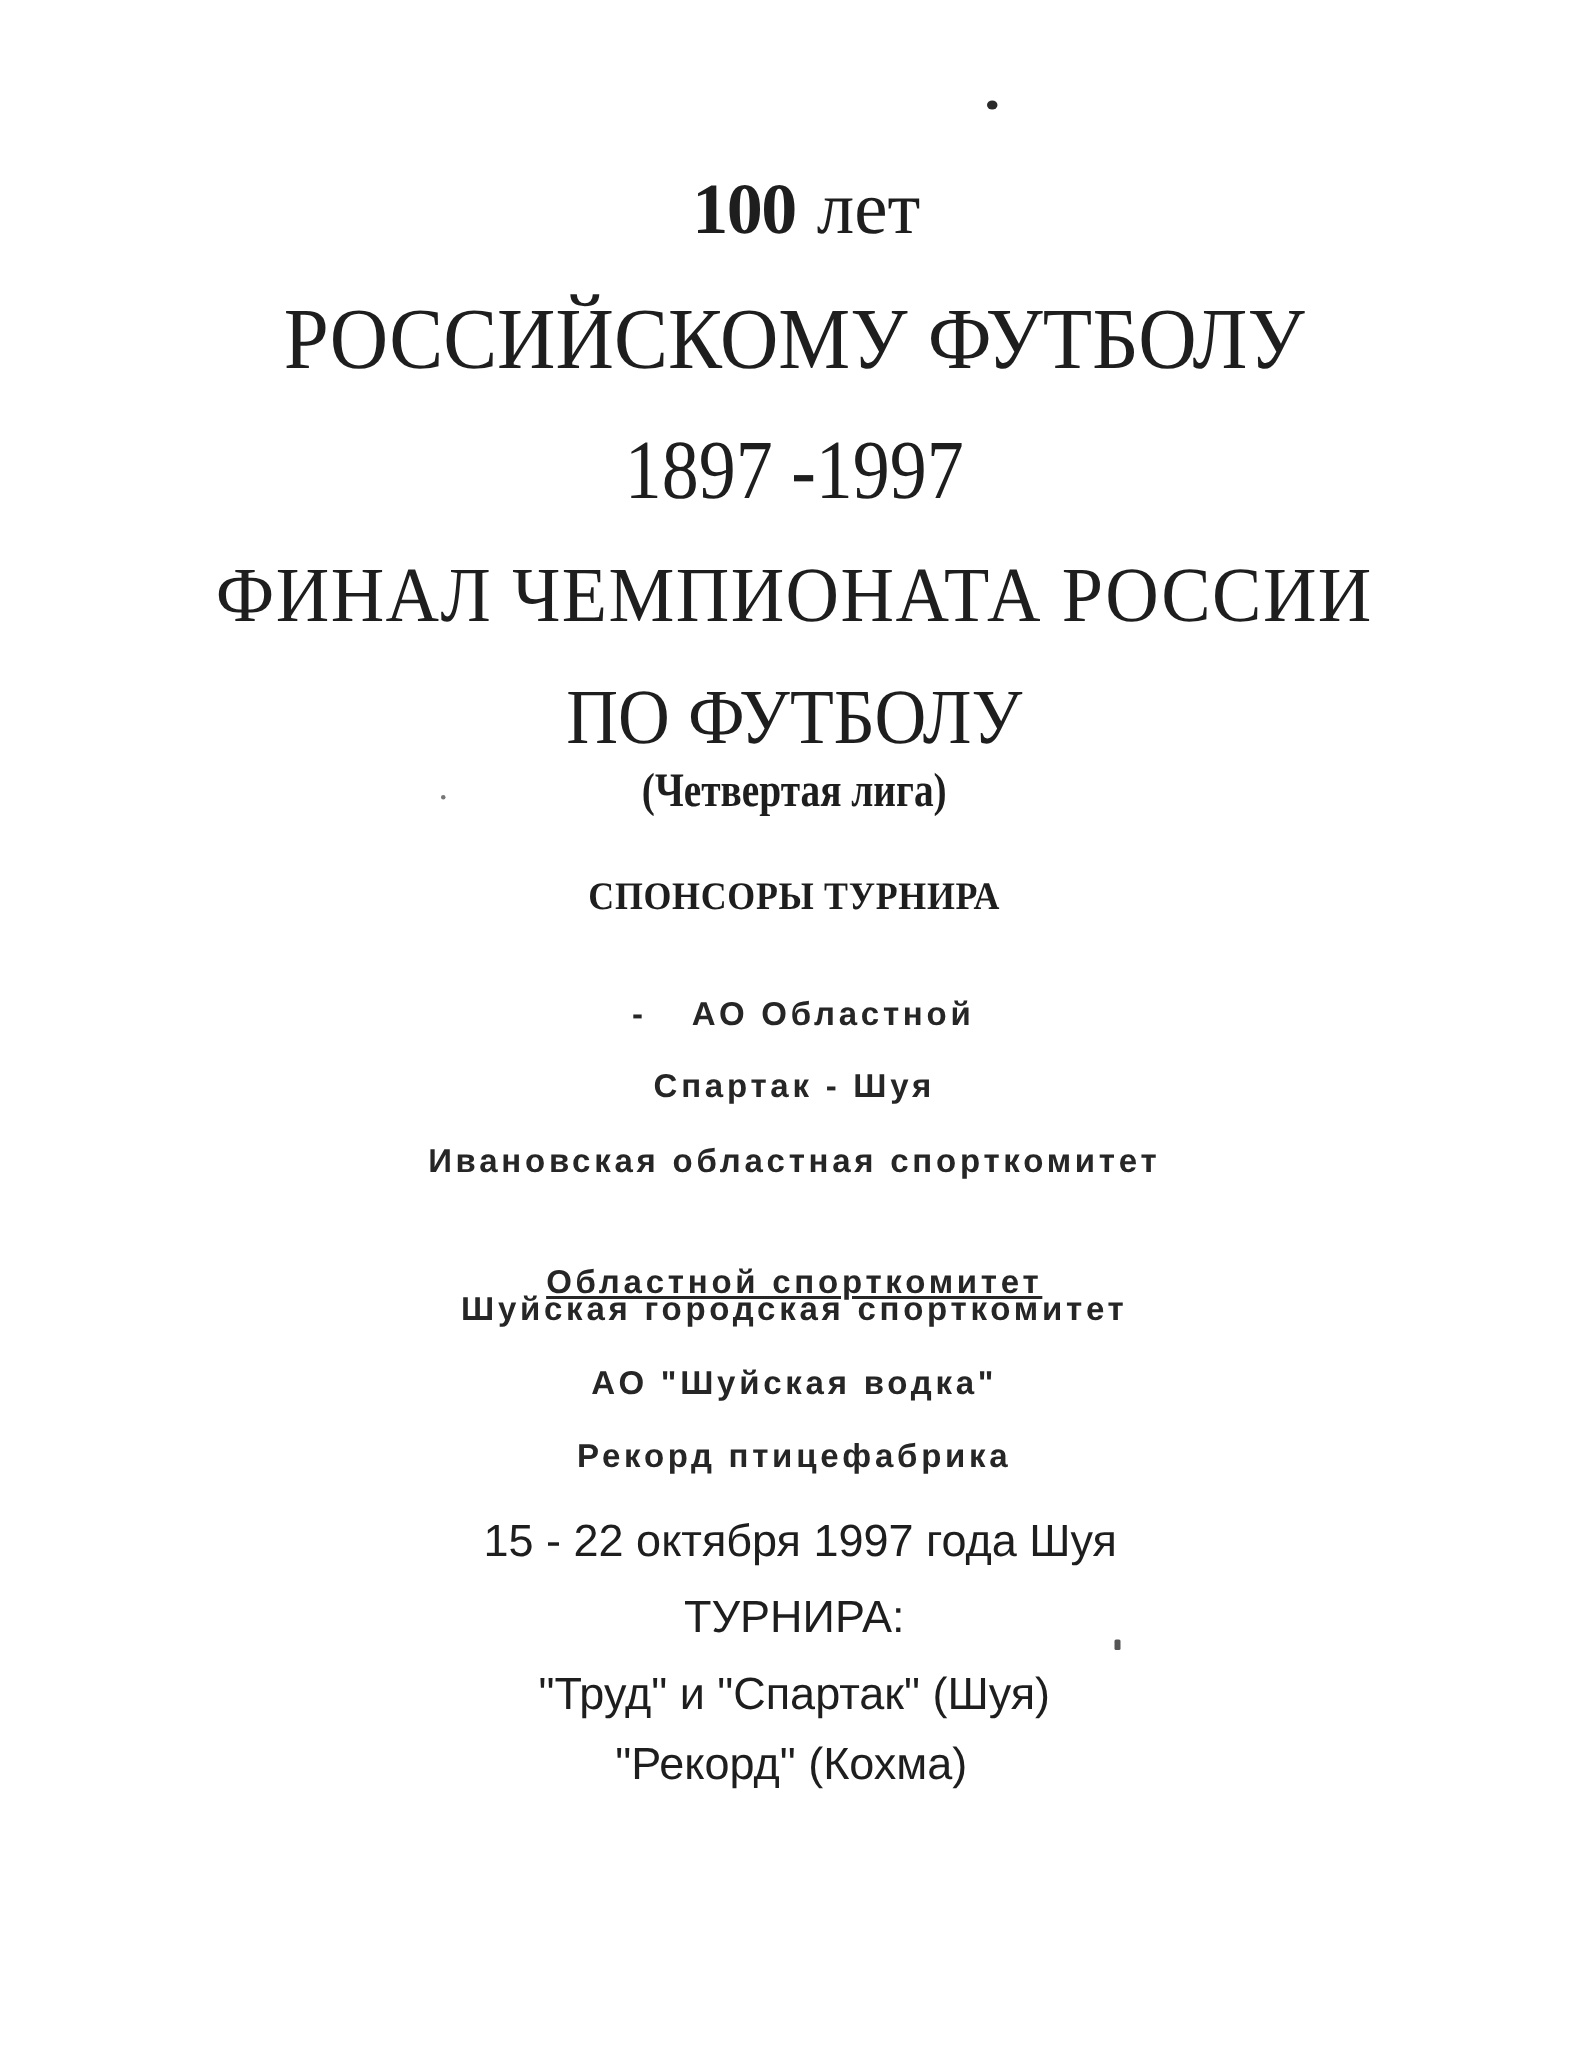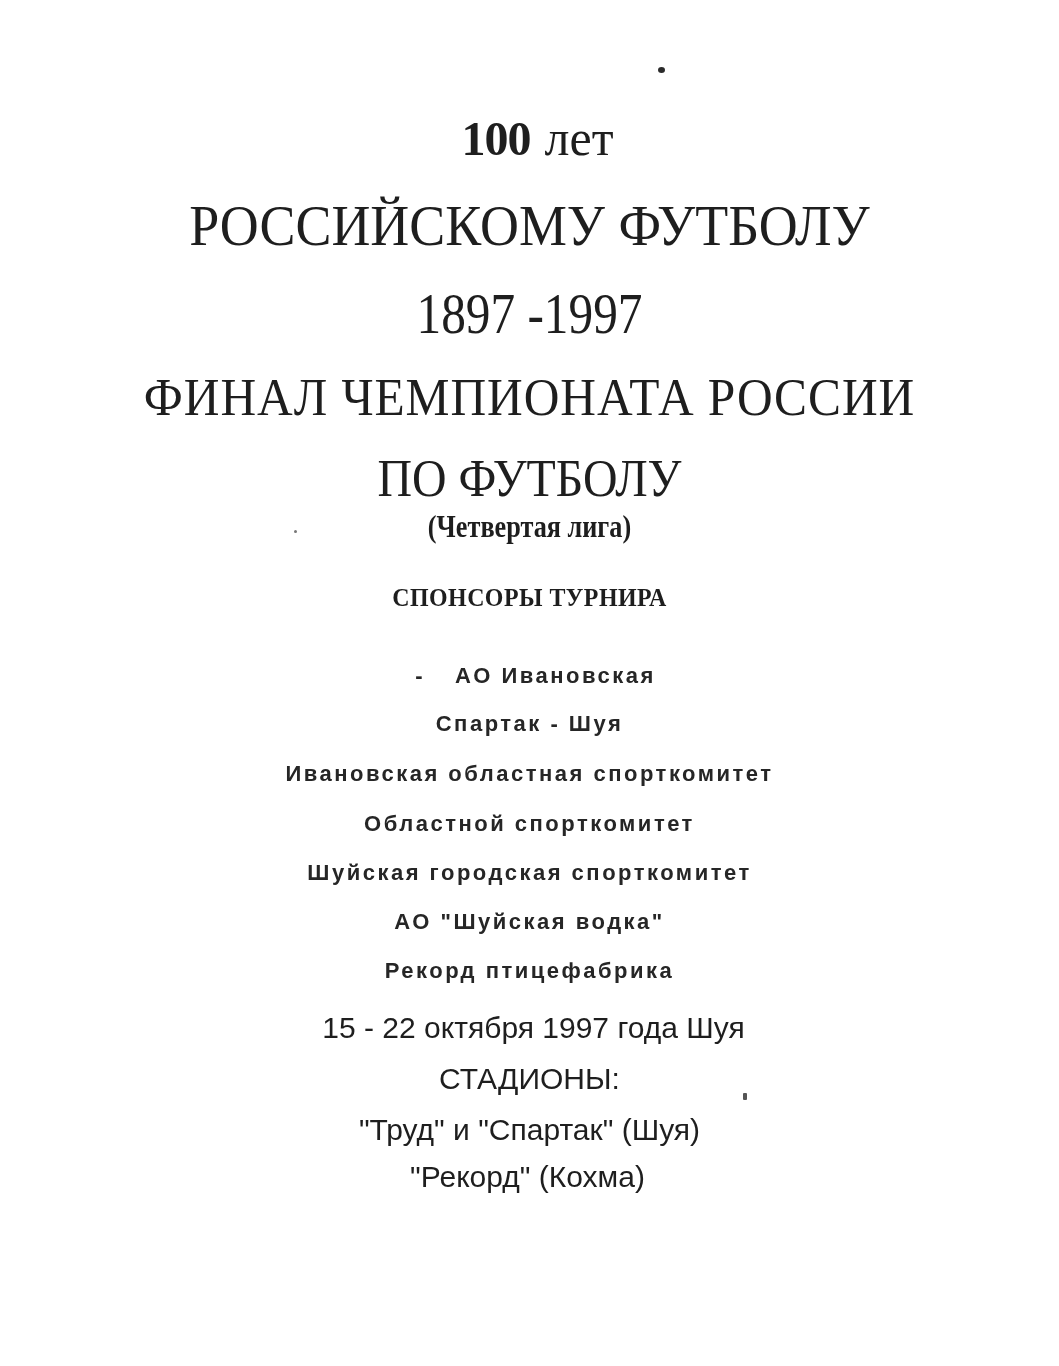--- a/index.html
+++ b/index.html
@@ -71,21 +71,21 @@
     .sponsor {
       font-size: 22px;
       font-weight: bold;
       letter-spacing: 2.5px;
       color: #262626;
     }
     .sponsor-0 { top: 663px; left: 6px; }
     .sponsor-0 .dash { margin-right: 30px; }
     .sponsor-1 { top: 711px; }
     .sponsor-2 { top: 761px; }
-    .sponsor-3 { top: 811px; }
+    .sponsor-3 { top: 842px; text-decoration: underline; }
     .sponsor-4 { top: 860px; }
     .sponsor-5 { top: 909px; }
     .sponsor-6 { top: 958px; }
 
     .event-dates {
       top: 1011px;
       font-size: 30px;
       left: 4px;
     }
     .stadiums-heading {
@@ -121,27 +121,27 @@
 
 <div class="line serif title-final">ФИНАЛ  ЧЕМПИОНАТА  РОССИИ</div>
 
 <div class="line serif title-po">ПО ФУТБОЛУ</div>
 
 <div class="line serif subtitle-league">(Четвертая лига)</div>
 
 <div class="line serif sponsors-heading">СПОНСОРЫ ТУРНИРА</div>
 
 <div class="line sans sponsor sponsor-0">
-  <span class="dash">-</span><span>АО Ивановская</span>
+  <span class="dash">-</span><span>АО Областной</span>
 </div>
 <div class="line sans sponsor sponsor-1">Спартак - Шуя</div>
 <div class="line sans sponsor sponsor-2">Ивановская областная спорткомитет</div>
 <div class="line sans sponsor sponsor-3">Областной спорткомитет</div>
 <div class="line sans sponsor sponsor-4">Шуйская городская спорткомитет</div>
 <div class="line sans sponsor sponsor-5">АО "Шуйская водка"</div>
 <div class="line sans sponsor sponsor-6">Рекорд птицефабрика</div>
 
 <div class="line sans event-dates">15 - 22 октября 1997 года Шуя</div>
 
-<div class="line sans stadiums-heading">СТАДИОНЫ:</div>
+<div class="line sans stadiums-heading">ТУРНИРА:</div>
 
 <div class="line sans stadium stadium-0">"Труд" и "Спартак" (Шуя)</div>
 <div class="line sans stadium stadium-1">"Рекорд"  (Кохма)</div>
 
 </body></html>

